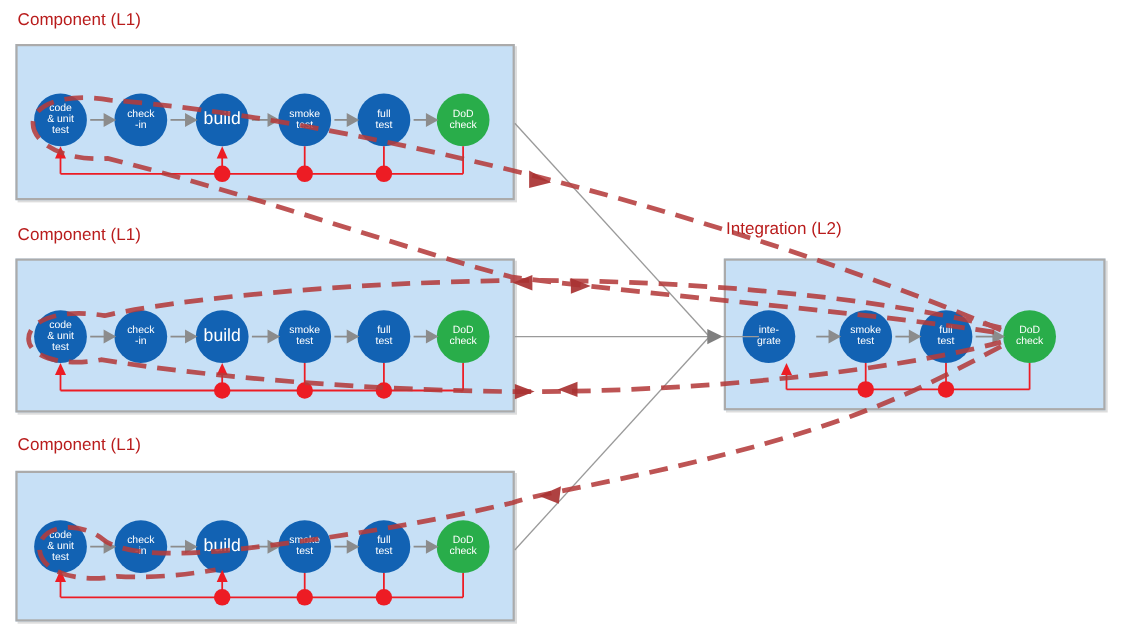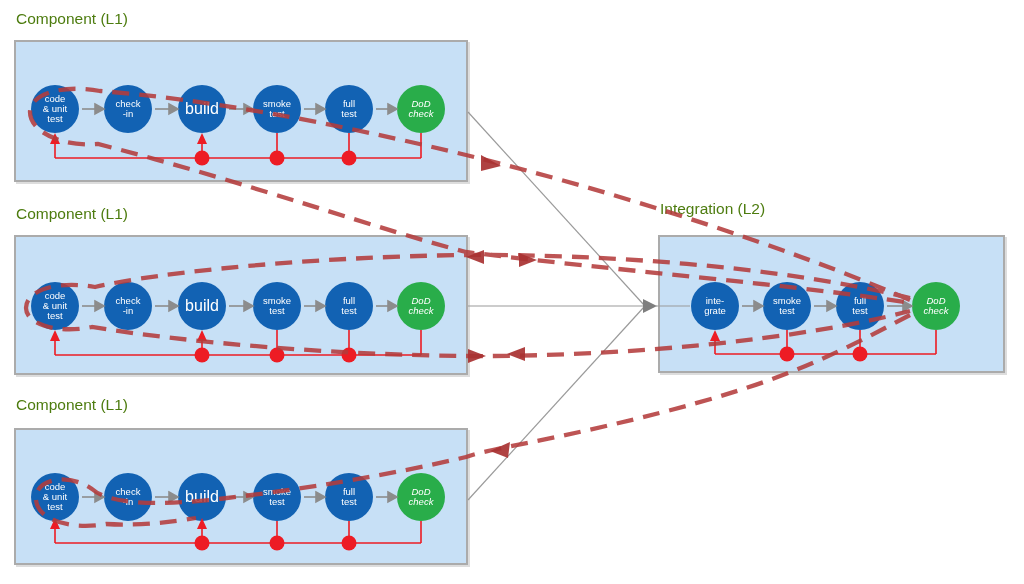--- a/index.html
+++ b/index.html
@@ -1,24 +1,24 @@
 <!DOCTYPE html>
 <html><head>
 <meta charset="utf-8">
 <style>
   html,body{margin:0;padding:0;background:#ffffff;}
   #canvas{position:relative;width:1024px;height:584px;background:#ffffff;overflow:hidden;
           font-family:"Liberation Sans", sans-serif;}
-  .ptitle{position:absolute;font-size:15.5px;color:#4d7c0f;white-space:nowrap;}
+  .ptitle{position:absolute;font-size:15.5px;color:#b91c1c;white-space:nowrap;}
   .pbox{position:absolute;background:#c7e0f6;border:2px solid #ababab;
         box-shadow:2px 2px 0 rgba(120,120,120,.25);box-sizing:border-box;}
   .node{position:absolute;width:48px;height:48px;border-radius:50%;
         display:flex;align-items:center;justify-content:center;text-align:center;}
   .node.blue{background:#1262b3;}
-  .node.green{background:#29ad4a;font-style:italic;}
+  .node.green{background:#29ad4a;}
   .node span{color:#ffffff;font-size:9.5px;line-height:1.08;white-space:pre-line;}
   .node.big span{font-size:16px;}
   #overlay{position:absolute;left:0;top:0;pointer-events:none;}
 </style>
 </head>
 <body>
 
 <div id="canvas">
 
   <div class="ptitle" style="left:16px;top:10px">Component (L1)</div>
@@ -99,21 +99,21 @@
     </div>
   <div class="node blue" style="left:325px;top:473px">
       <span>full
 test</span>
     </div>
   <div class="node green" style="left:397px;top:473px">
       <span>DoD
 check</span>
     </div>
 
-  <div class="node blue" style="left:691px;top:282px">
+  <div class="node blue" style="left:675px;top:282px">
       <span>inte-
 grate</span>
     </div>
   <div class="node blue" style="left:763px;top:282px">
       <span>smoke
 test</span>
     </div>
   <div class="node blue" style="left:836px;top:282px">
       <span>full
 test</span>

